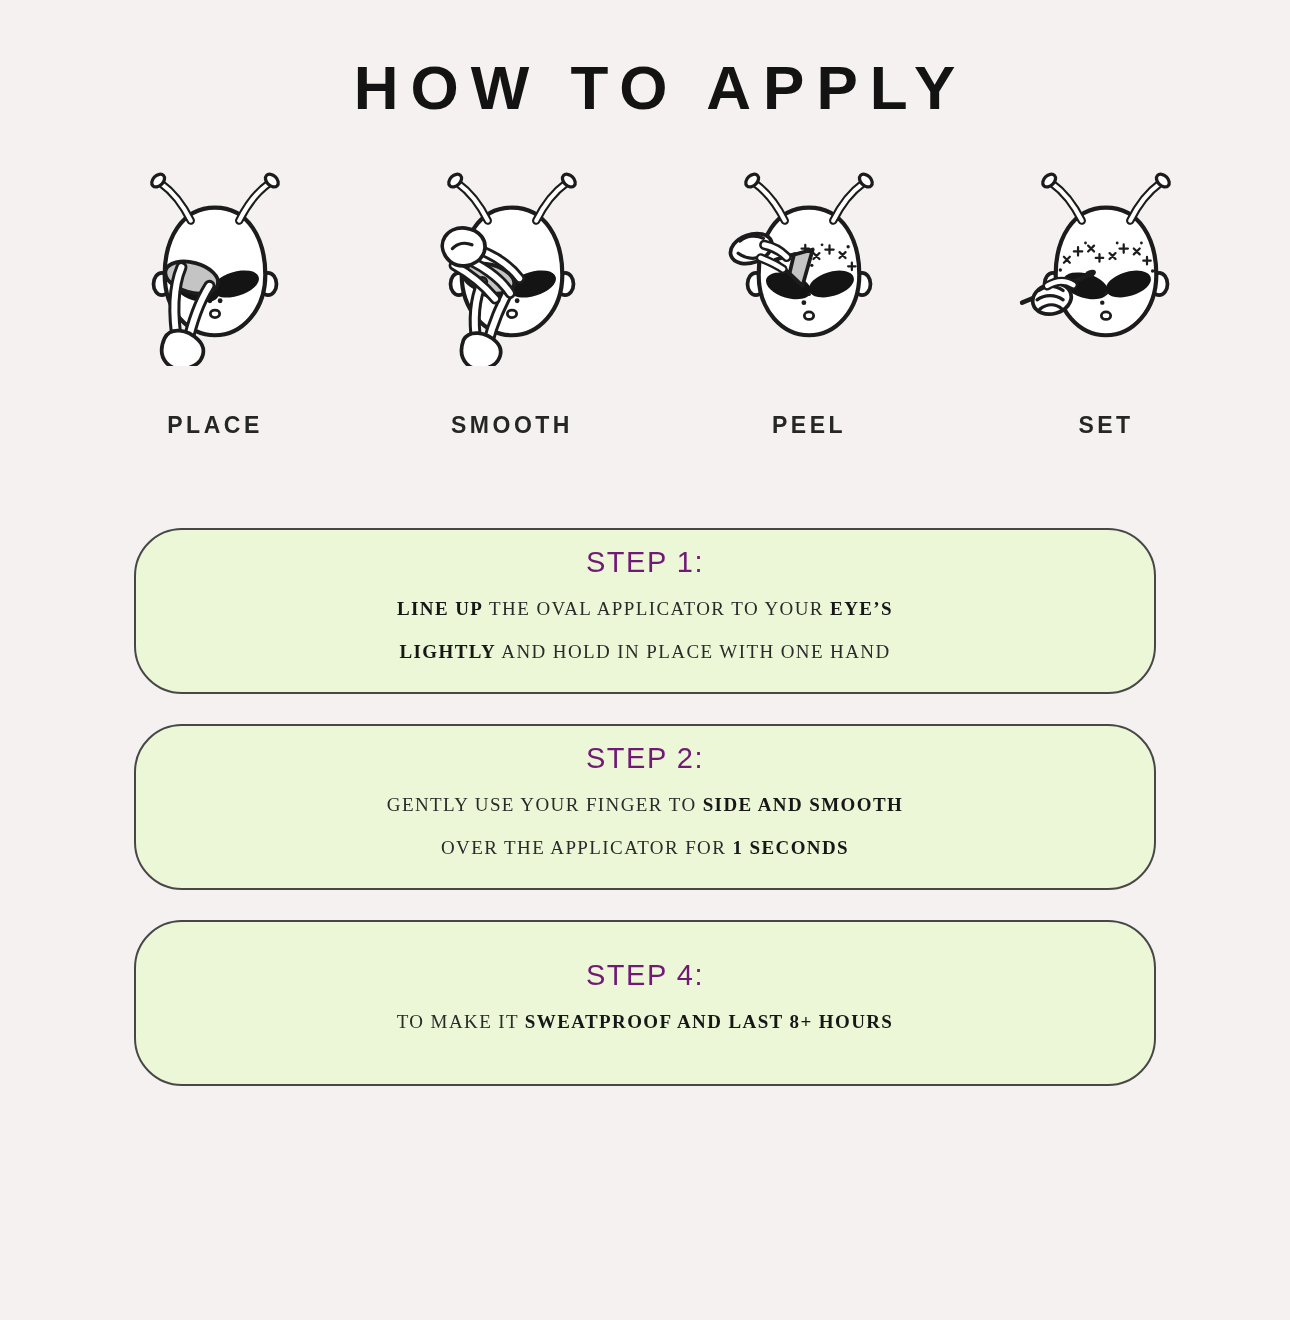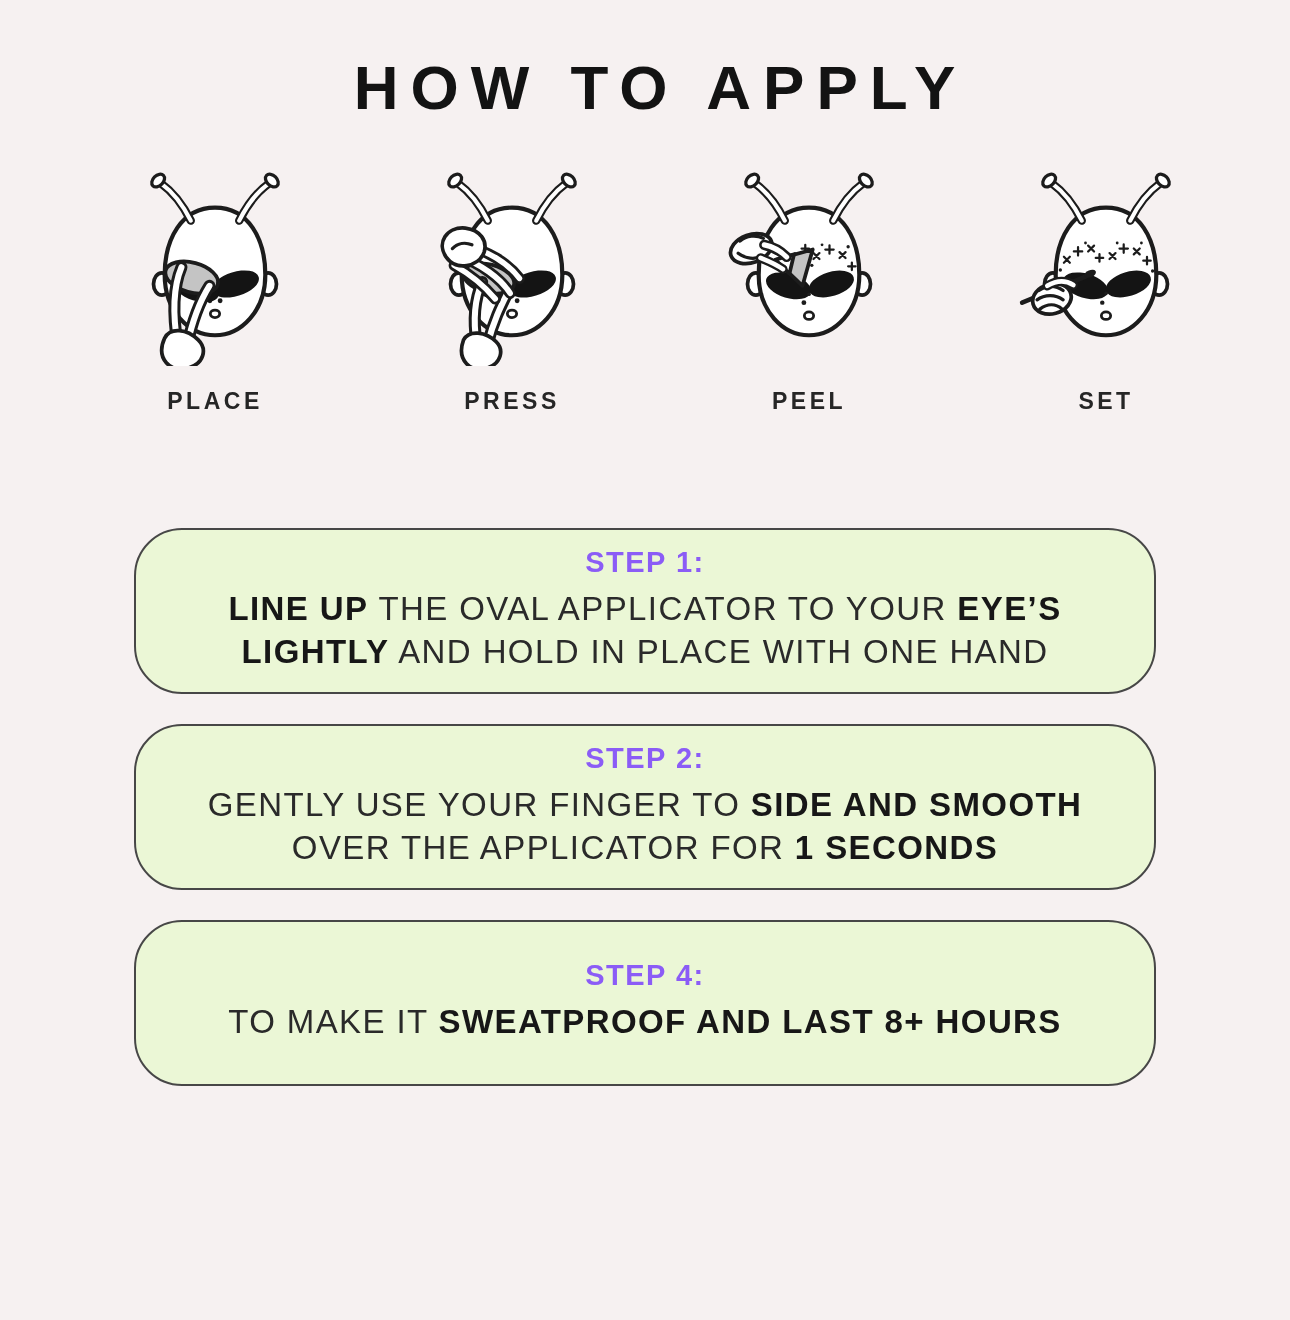--- a/index.html
+++ b/index.html
@@ -25,20 +25,21 @@
   .aliens-row {
     margin-top:38px;
     display:flex;
     justify-content:center;
   }
   .alien-col {
     width:297px;
     display:flex;
     flex-direction:column;
     align-items:center;
+    gap:24px;
   }
   .alien-col svg { width:210px; height:205px; display:block; }
   .alien-label {
     margin-top:22px;
     font-size:23px;
     font-weight:700;
     letter-spacing:3.5px;
     color:#262626;
   }
 
@@ -56,33 +57,34 @@
     border-radius:48px;
     margin-bottom:30px;
     display:flex;
     flex-direction:column;
     align-items:center;
     justify-content:center;
     padding:6px 30px 10px 30px;
   }
   .card-heading {
     font-size:29px;
-    font-weight:700;
+    font-weight:400;
     letter-spacing:1.5px;
-    color:#8b5cf6;
+    color:#701a75;
     margin-bottom:8px;
   }
   .card-line {
-    font-size:33px;
+    font-size:19px;
     letter-spacing:1.4px;
     line-height:43px;
     font-weight:400;
     color:#2a2a2a;
     text-align:center;
     white-space:nowrap;
+    font-family:Liberation Serif, serif;
   }
   .card-line .b { font-weight:700; color:#171717; }
 
   
   .head { fill:#ffffff; stroke:#1c1c1c; stroke-width:4.5; }
   .ear  { fill:#ffffff; stroke:#1c1c1c; stroke-width:4; }
   .tip  { fill:#ffffff; stroke:#1c1c1c; stroke-width:3.5; }
   .eye  { fill:#141414; }
   .pad  { fill:#c4c4c4; stroke:#1c1c1c; stroke-width:4; stroke-linejoin:round; }
   .hand { fill:#ffffff; stroke:#1c1c1c; stroke-width:4; stroke-linejoin:round; }
@@ -151,21 +153,21 @@
         <path class="hand" d="M58,192 C50,214 66,228 84,222 C98,217 102,203 93,194 C82,183 64,181 58,192 Z"></path>
         <path class="ol" stroke-width="12" d="M58,90 C84,96 106,110 118,126"></path>
         <path class="ol" stroke-width="12" d="M52,102 C76,110 98,126 108,142"></path>
         <path class="ol" stroke-width="12" d="M48,112 C66,122 82,136 92,148"></path>
         <path class="wl" stroke-width="6" d="M58,90 C84,96 106,110 118,126"></path>
         <path class="wl" stroke-width="6" d="M52,102 C76,110 98,126 108,142"></path>
         <path class="wl" stroke-width="6" d="M48,112 C66,122 82,136 92,148"></path>
         <path class="hand" d="M40,104 C28,88 40,70 60,72 C76,74 84,86 80,98 C74,114 50,118 40,104 Z"></path>
         <path class="ol" stroke-width="3.5" d="M46,94 C52,88 60,87 67,90"></path>
       </svg>
-      <div class="alien-label">PRESS</div>
+      <div class="alien-label">SMOOTH</div>
     </div>
 
     <div class="alien-col">
       <svg viewBox="0 0 220 220">
         <ellipse class="ear" cx="53" cy="132" rx="9" ry="12"></ellipse>
         <ellipse class="ear" cx="167" cy="132" rx="9" ry="12"></ellipse>
         <path class="head" d="M110,50 C146,50 164,84 164,122 C164,161 138,187 110,187 C82,187 56,161 56,122 C56,84 74,50 110,50 Z"></path>
         <path class="ol" stroke-width="9" d="M84,64 C76,48 66,34 52,24"></path>
         <path class="wl" stroke-width="4.5" d="M84,64 C76,48 66,34 52,24"></path>
         <ellipse class="tip" cx="49" cy="21" rx="8" ry="5.5" transform="rotate(-45 49 21)"></ellipse>

